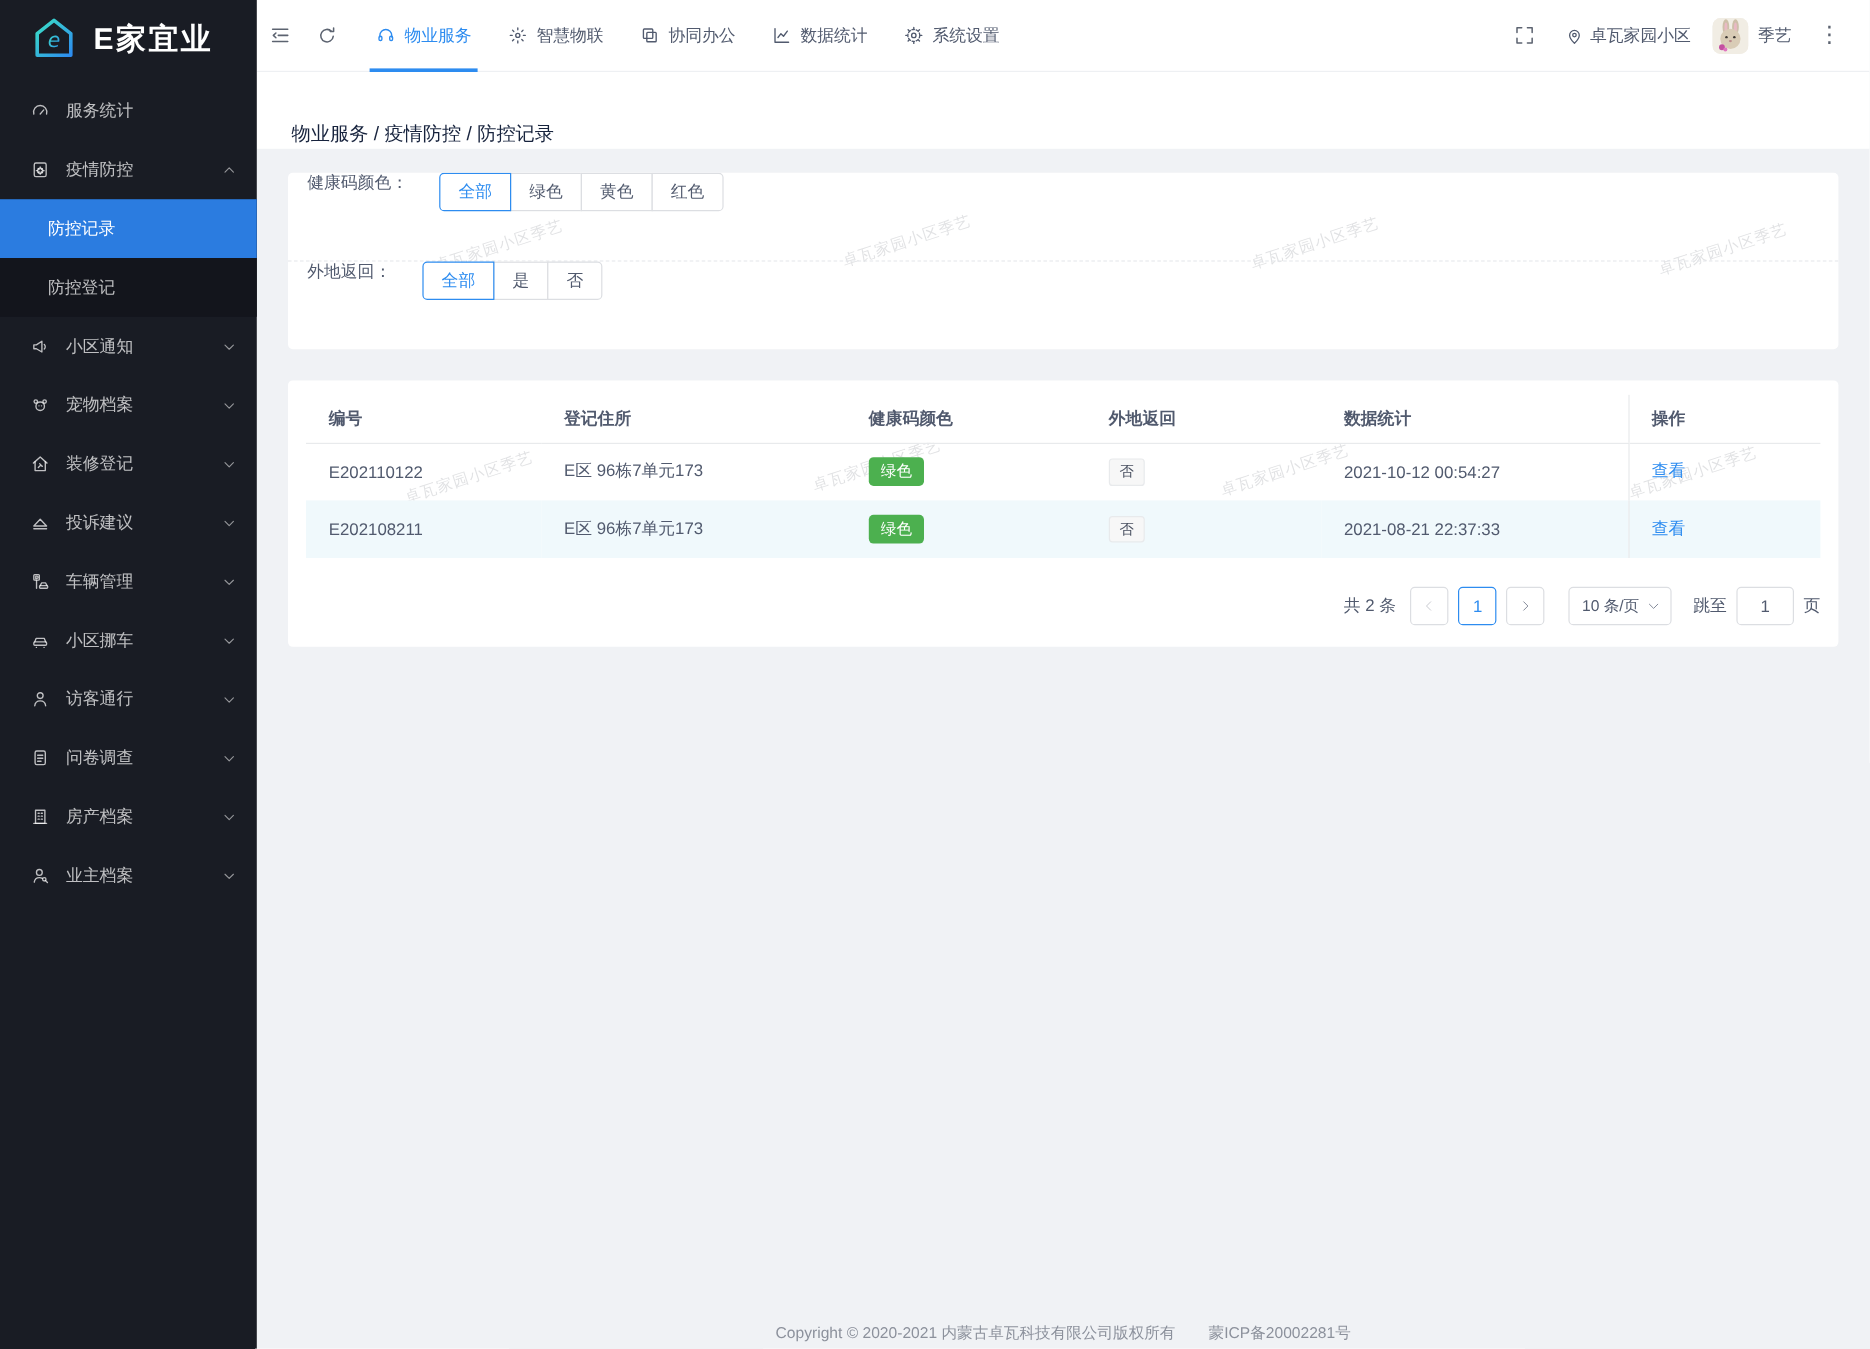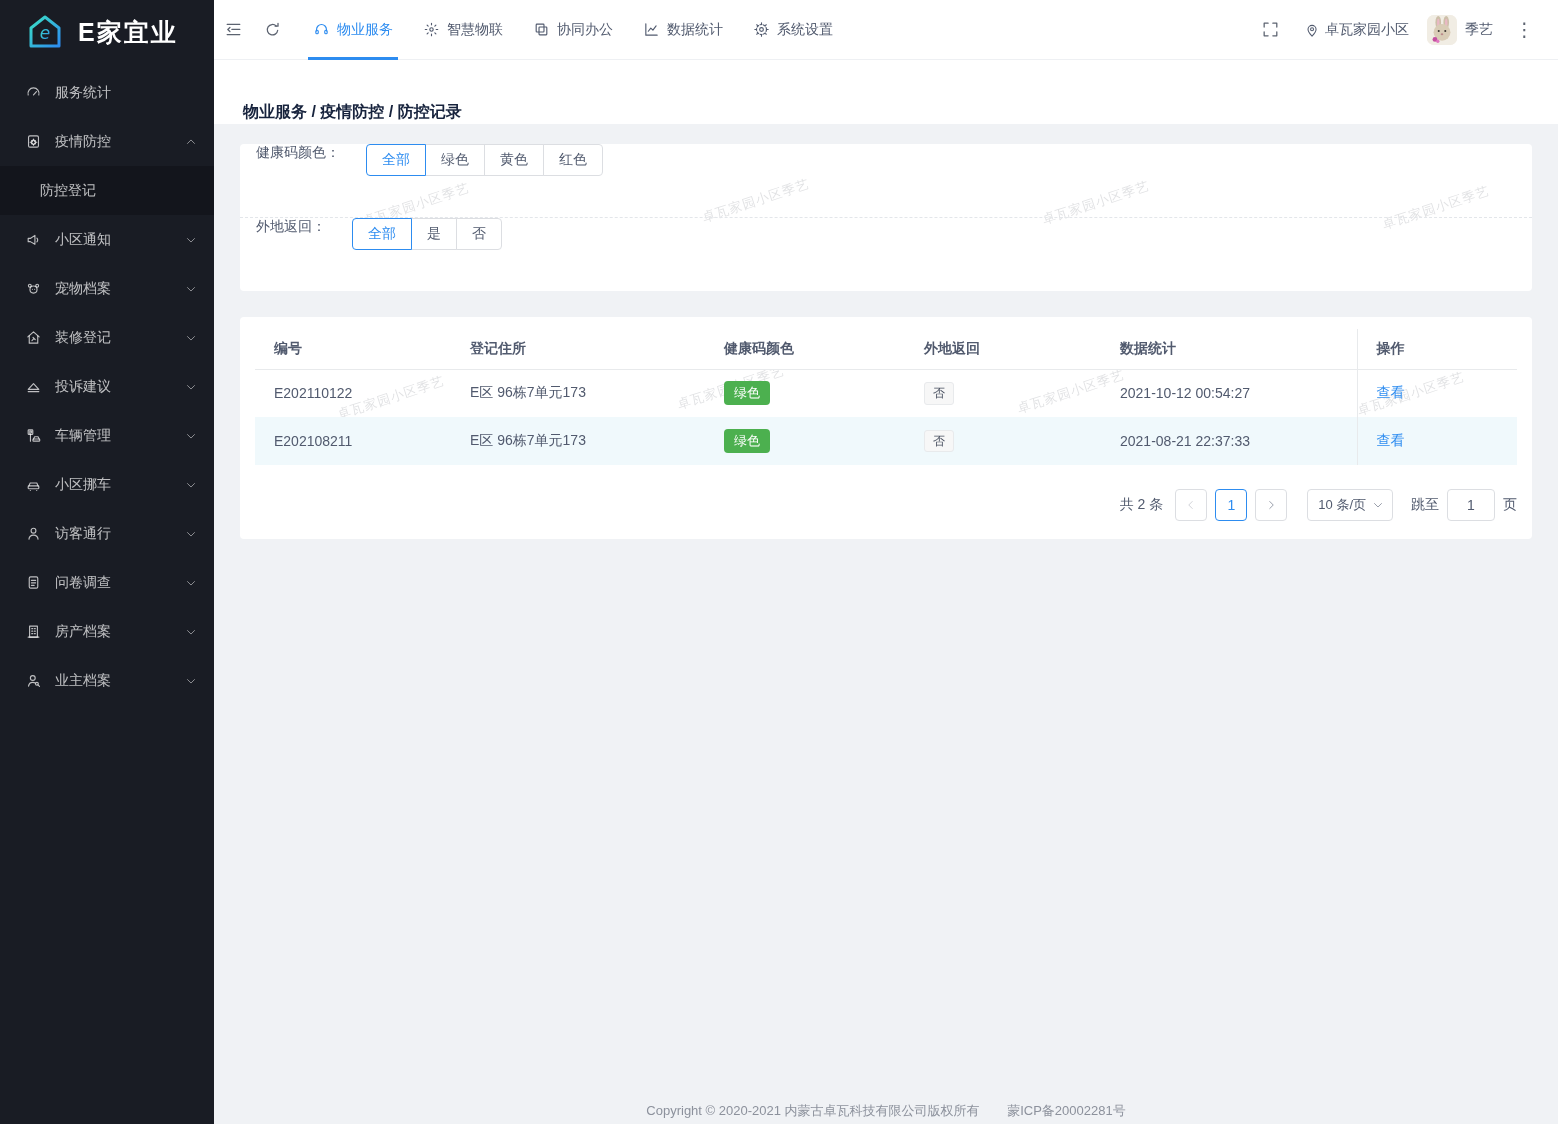--- a/index.html
+++ b/index.html
@@ -30,21 +30,21 @@
   .tab.active { color:#2d8cf0; }
   .tab.active:after { content:""; position:absolute; left:10px; right:10px; bottom:0; height:3px; background:#2d8cf0; }
   .header-right { margin-left:auto; display:flex; align-items:center; padding-right:12px; }
   .loc { display:flex; align-items:center; gap:5px; margin:0 18px 0 14px; color:#515a6e; cursor:pointer; }
   .avatar { width:30px; height:30px; border-radius:7px; background:#f2efe8; overflow:hidden; cursor:pointer; }
   .uname { margin:0 10px 0 8px; color:#515a6e; cursor:pointer; }
   .more-dots { font-size:19px; color:#5c6370; padding:0 12px; cursor:pointer; }
 
   
   .crumb-bar { position:absolute; left:214px; top:61px; width:1344px; height:63px; background:#fff; display:flex; align-items:center; padding-left:29px; }
-  .crumb { font-size:16px; font-weight:bold; color:#17233d;margin-top:39px; }
+  .crumb { font-size:16px; font-weight:normal; color:#17233d;margin-top:39px; }
 
   
   .content { position:absolute; left:214px; top:124px; width:1344px; height:1000px; background:#f0f2f5; }
   .card { position:relative; margin:0 26px; background:#fff; border-radius:4px; overflow:hidden; }
   .card.filters { margin-top:20px; height:147px; }
   .card.tablecard { margin-top:26px; height:222px; padding:12px 15px 15px 15px; }
 
   .filter-row { display:flex; height:73px; padding:0 16px; position:relative; z-index:1; }
   .filter-row.first { border-bottom:1px dashed #e3e6ea; height:74px; }
   .f-label { margin-right:26px; color:#515a6e; }
@@ -111,20 +111,21 @@
           <path d="M12 8.7v1.3M12 16v1.3M8.7 13H7.4M16.6 13h-1.3M9.8 10.8l.9.9M14.2 15.2l-.9-.9M14.2 10.8l-.9.9M9.8 15.2l.9-.9"></path>
         </svg>
         <span class="mi-label">疫情防控</span>
         <span class="chev">
           <svg class="ic" style="width:14px;height:14px" viewBox="0 0 24 24">
             <path d="M6 14.5l6-6 6 6"></path>
           </svg>
         </span>
       </div>
       <div class="submenu">
+        <div class="submenu-item active">防控记录</div>
         <div class="submenu-item">防控登记</div>
       </div>
       <div class="menu-item">
         <svg class="ic" style="width:17px;height:17px" viewBox="0 0 24 24">
           <path d="M4.5 10.5v4.5h3l6.5 3.8V6.2L7.5 10.5H4.5z"></path>
           <path d="M16.8 10a3.8 3.8 0 0 1 0 5.4"></path>
         </svg>
         <span class="mi-label">小区通知</span>
         <span class="chev">
           <svg class="ic" style="width:14px;height:14px" viewBox="0 0 24 24">

